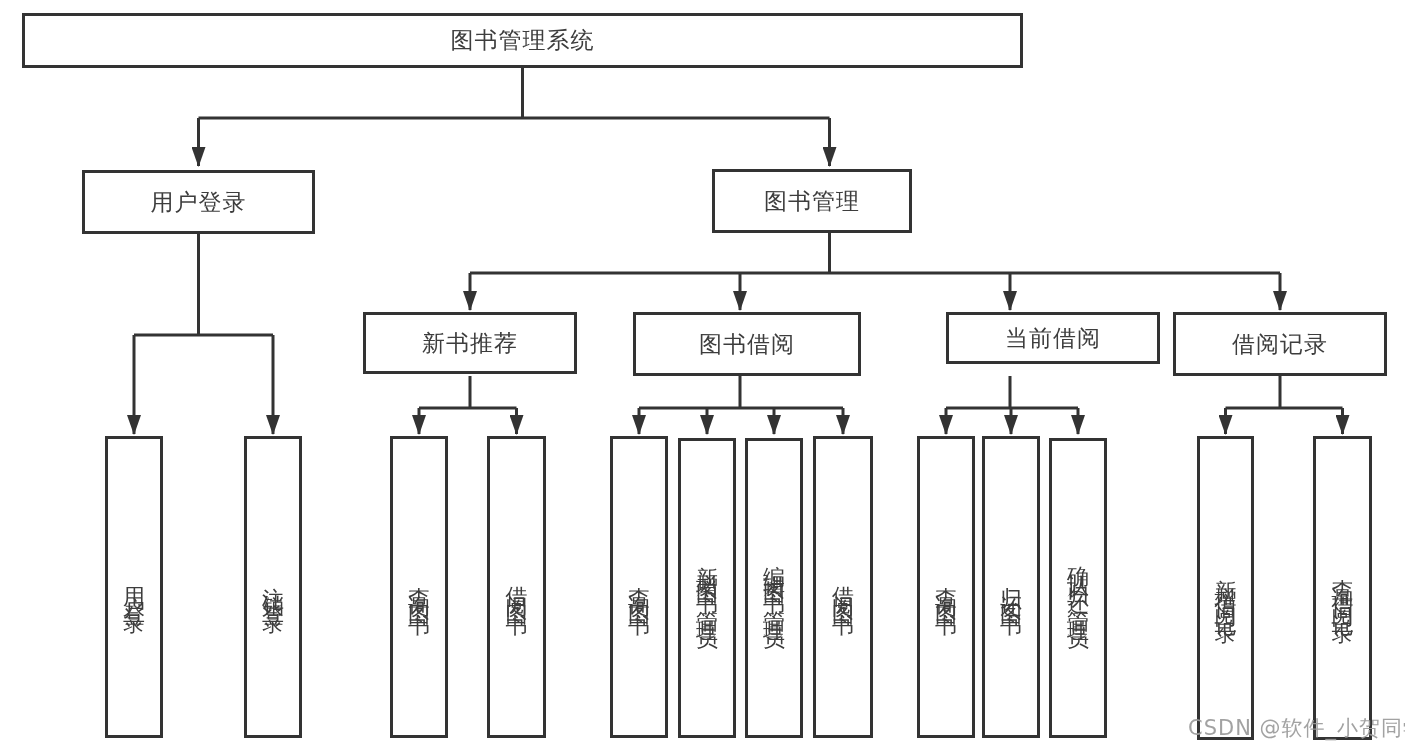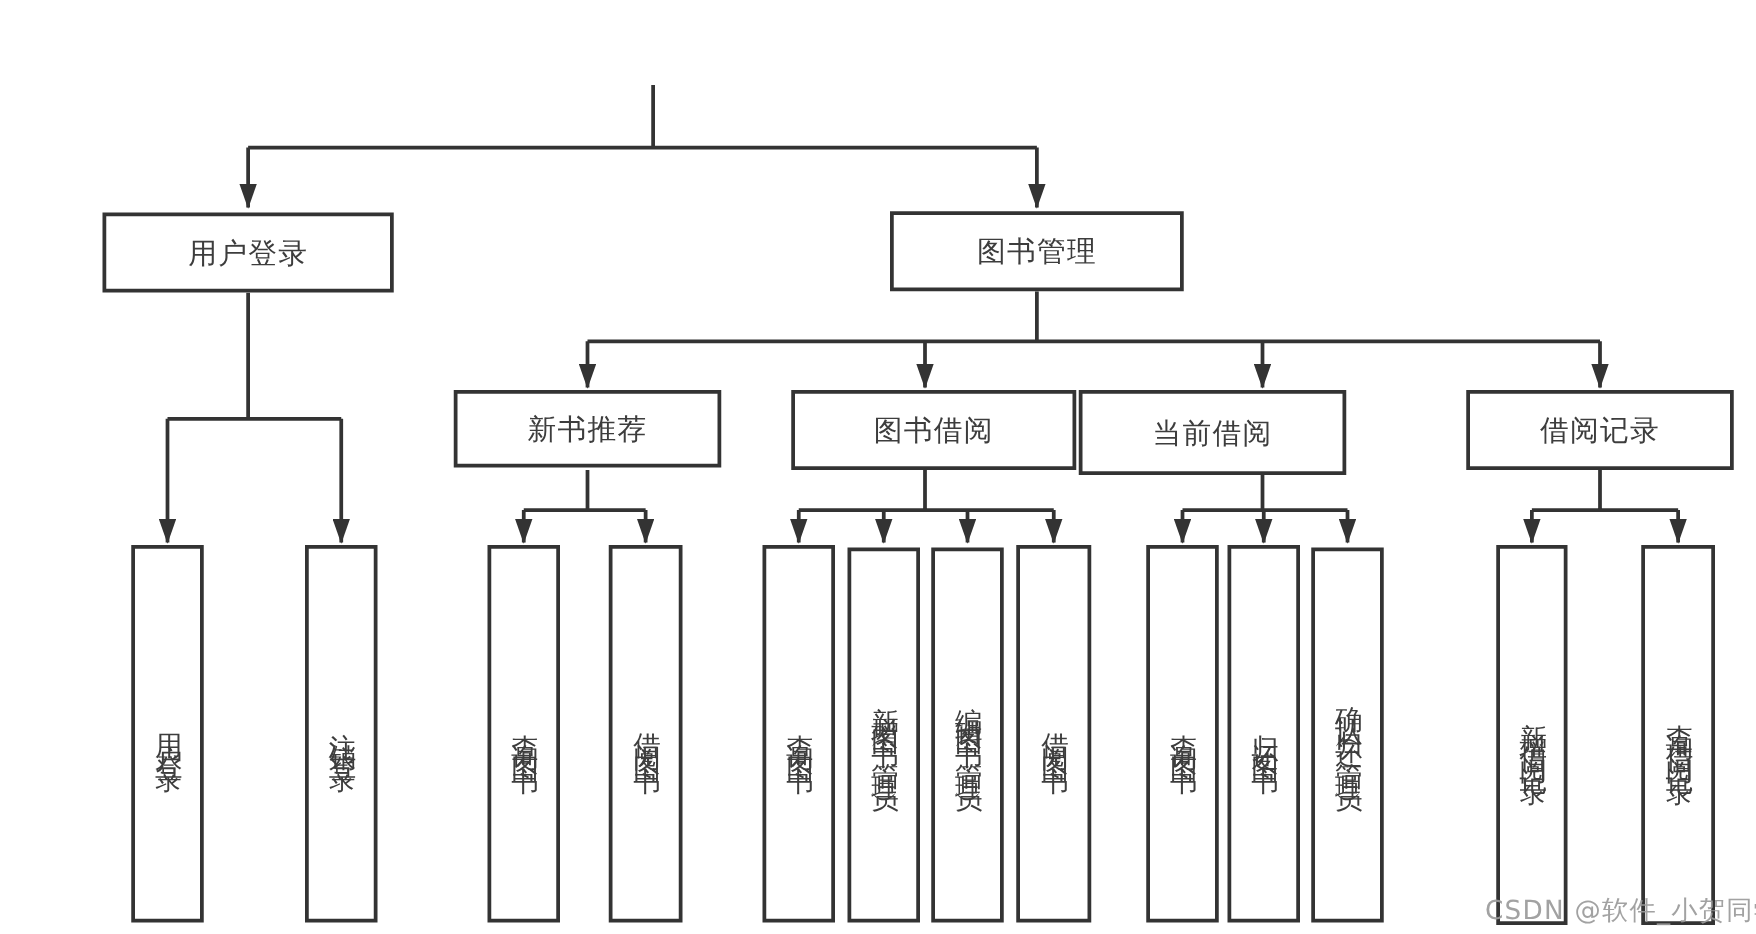--- a/index.html
+++ b/index.html
@@ -101,27 +101,28 @@
       <line x1="946" y1="408" x2="946" y2="434" marker-end="url(#arrow)"></line>
       <line x1="1011" y1="408" x2="1011" y2="434" marker-end="url(#arrow)"></line>
       <line x1="1078" y1="408" x2="1078" y2="434" marker-end="url(#arrow)"></line>
 
       <path d="M1280,376 V408 M1225.5,408 H1342.5"></path>
       <line x1="1225.5" y1="408" x2="1225.5" y2="434" marker-end="url(#arrow)"></line>
       <line x1="1342.5" y1="408" x2="1342.5" y2="434" marker-end="url(#arrow)"></line>
     </g>
   </svg>
 
+  <div class="node" style="left:22px; top:13px; width:1001px; height:55px;">图书管理系统</div>
 
   <div class="node" style="left:82px; top:170px; width:233px; height:64px;">用户登录</div>
-  <div class="node" style="left:712px; top:169px; width:235px; height:64px;">图书管理</div>
+  <div class="node" style="left:712px; top:169px; width:200px; height:64px;">图书管理</div>
 
   <div class="node" style="left:363px; top:312px; width:214px; height:62px;">新书推荐</div>
   <div class="node" style="left:633px; top:312px; width:228px; height:64px;">图书借阅</div>
-  <div class="node" style="left:863px; top:312px; width:214px; height:68px;">当前借阅</div>
+  <div class="node" style="left:946px; top:312px; width:214px; height:52px;">当前借阅</div>
   <div class="node" style="left:1173px; top:312px; width:214px; height:64px;">借阅记录</div>
 
   <div class="vnode" style="left:105px; top:436px; width:58px; height:302px;">
     <span>用户登录</span>
   </div>
   <div class="vnode" style="left:244px; top:436px; width:58px; height:302px;">
     <span>注销登录</span>
   </div>
   <div class="vnode" style="left:390px; top:436px; width:58px; height:302px;">
     <span>查询图书</span>

